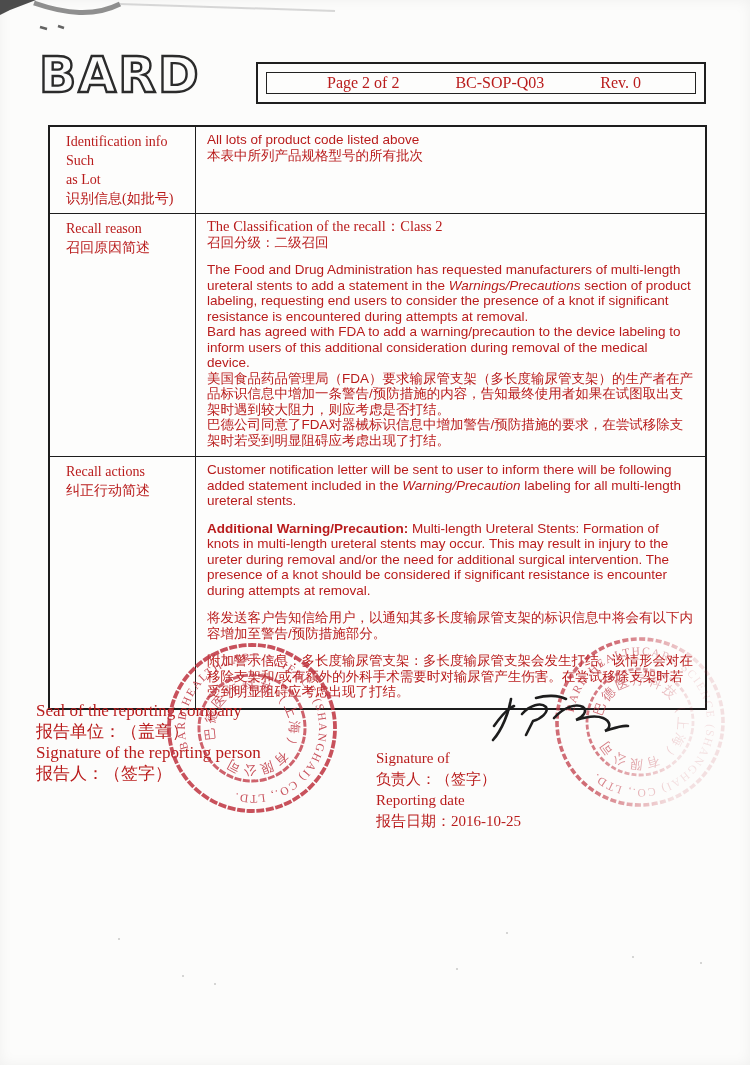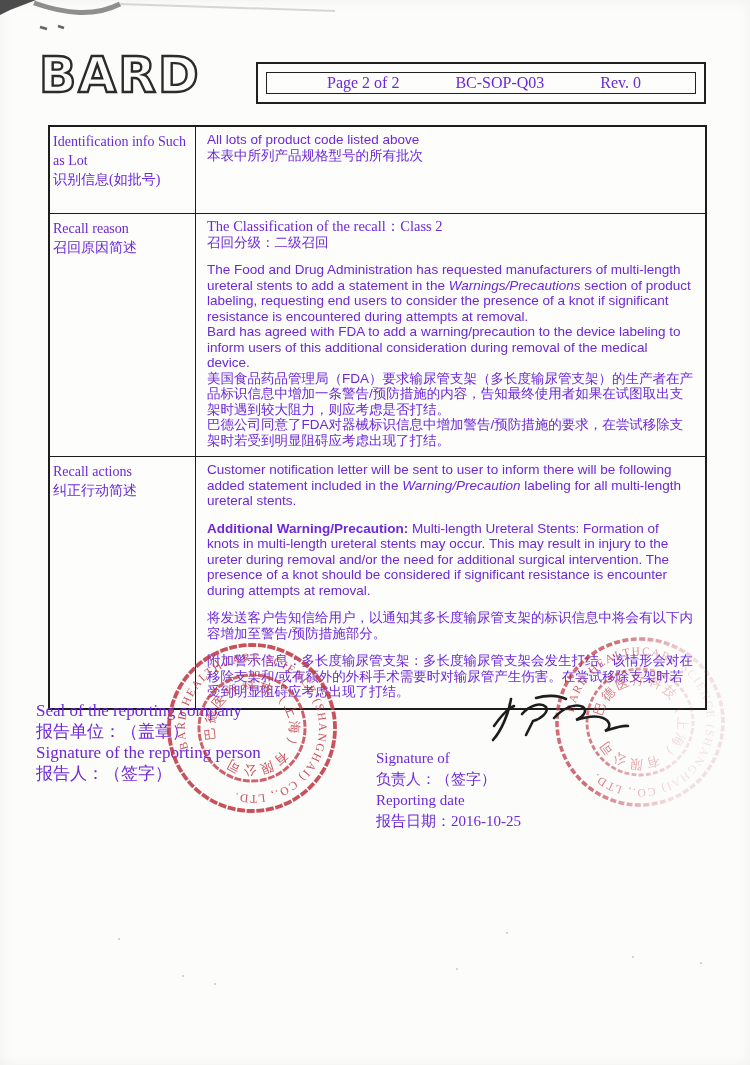--- a/index.html
+++ b/index.html
@@ -2,21 +2,21 @@
 <html><head>
 <meta charset="utf-8">
 <style>
   html,body{margin:0;padding:0;background:#e8e8e8;}
   .page{
     position:relative;
     width:750px;height:1065px;
     background:#fcfcfb;
     overflow:hidden;
     font-family:"Liberation Sans",sans-serif;
-    color:#6d28d9;
+    color:#b91c1c;
     box-shadow:inset 0 0 14px rgba(0,0,0,0.05);
   }
   
   .logo{position:absolute;left:36px;top:46px;}
   .header-box{
     position:absolute;left:256px;top:62px;width:450px;height:42px;
     border:2.5px solid #1f1f1f;padding:8px;box-sizing:border-box;
     background:#fdfdfc;
   }
   .header-inner{
@@ -33,21 +33,21 @@
     border:2px solid #1d1d1d;background:rgba(255,255,255,0.4);
   }
   .trow{display:flex;}
   .trow + .trow{border-top:1.8px solid #1d1d1d;}
   .trow:nth-child(1){min-height:86px;}
   .trow:nth-child(2){min-height:233px;}
   .trow:nth-child(3){min-height:222px;}
   .label-cell{
     flex:0 0 146px;box-sizing:border-box;
     border-right:1.8px solid #1d1d1d;
-    padding:5px 6px 5px 3px;
+    padding:5px 6px 5px 16px;
     font-family:"Liberation Serif",serif;
     font-size:14px;line-height:19px;
   }
   .content-cell{
     flex:1;padding:5px 12px 8px 11px;
     font-size:13.5px;line-height:15.5px;
   }
   .para{margin:0;}
   .para.gap{margin-top:12px;}
   .para.serif{font-family:Liberation Serif, serif;font-size:14.5px;}

